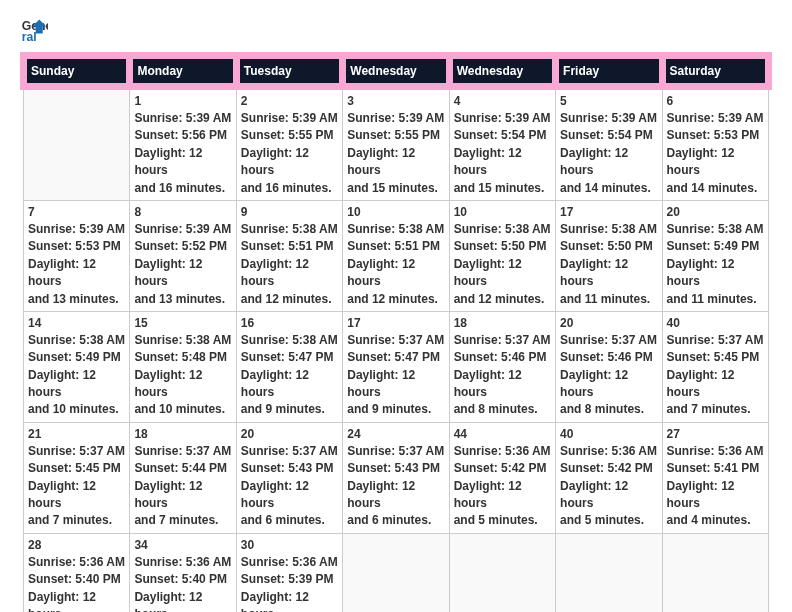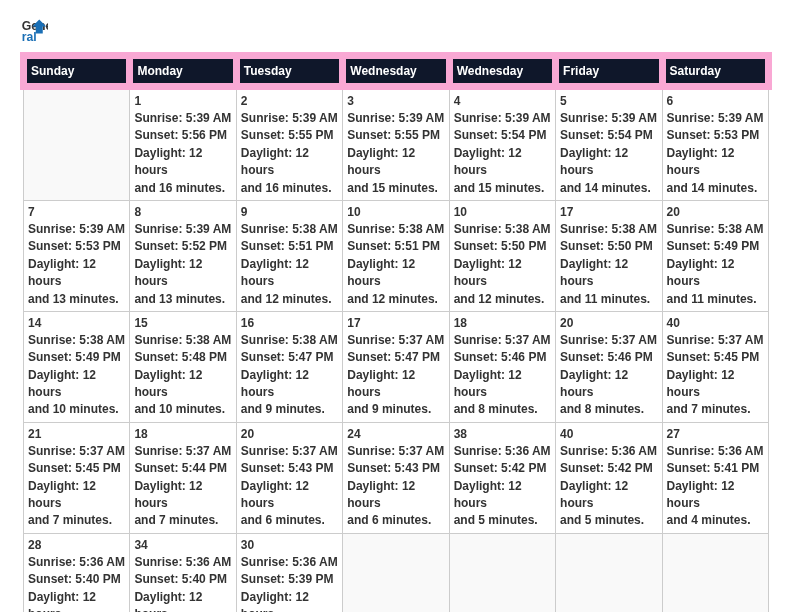--- a/index.html
+++ b/index.html
@@ -294,21 +294,21 @@
 and 6 minutes.</div>
           </td>
           <td>
             <span class="day-num">24</span>
             <div class="day-info" style="white-space: pre-line;">Sunrise: 5:37 AM
 Sunset: 5:43 PM
 Daylight: 12 hours
 and 6 minutes.</div>
           </td>
           <td>
-            <span class="day-num">38</span>
+            <span class="day-num">44</span>
             <div class="day-info" style="white-space: pre-line;">Sunrise: 5:36 AM
 Sunset: 5:42 PM
 Daylight: 12 hours
 and 5 minutes.</div>
           </td>
           <td>
             <span class="day-num">40</span>
             <div class="day-info" style="white-space: pre-line;">Sunrise: 5:36 AM
 Sunset: 5:42 PM
 Daylight: 12 hours

